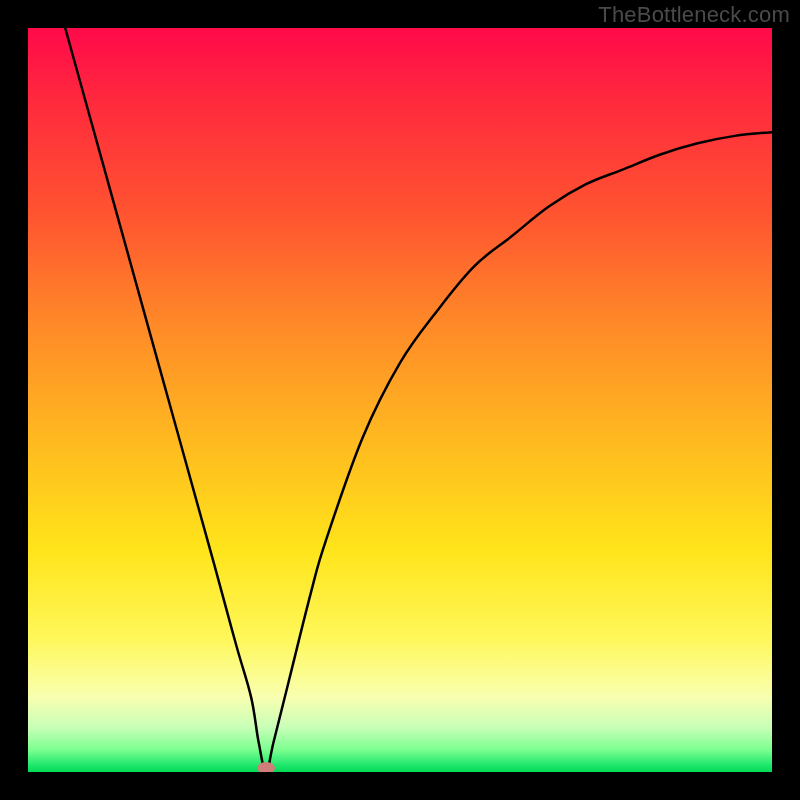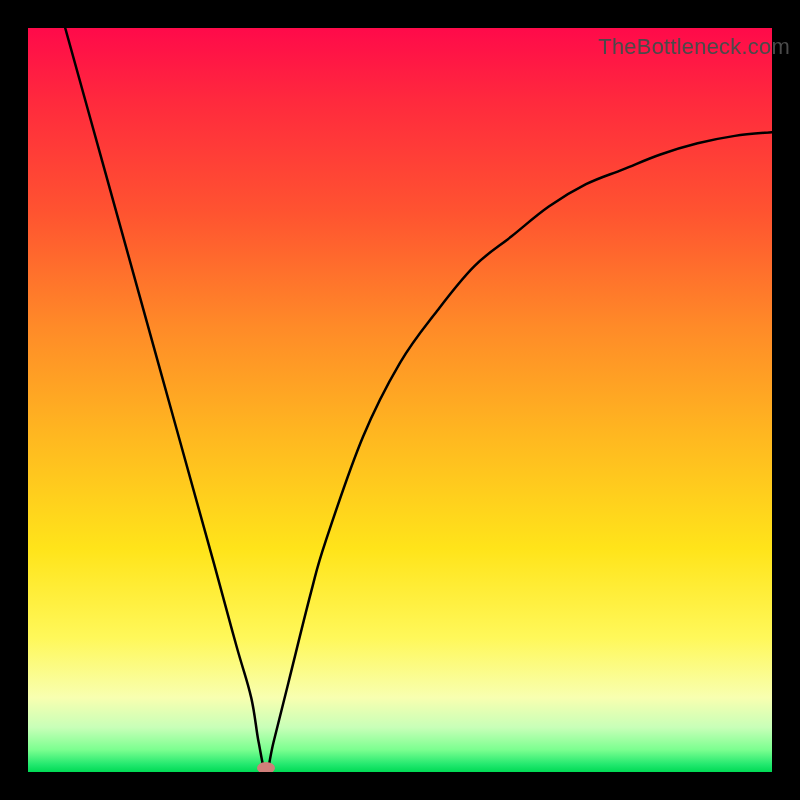--- a/index.html
+++ b/index.html
@@ -19,21 +19,20 @@
   }
   .watermark {
     position: absolute;
     top: 2px;
     right: 10px;
     color: #4a4a4a;
     font-size: 22px;
     font-weight: 500;
     letter-spacing: 0.2px;
     z-index: 30;
-    margin-top: 32px;
   }
   .plot-area {
     position: absolute;
     left: 28px;
     top: 28px;
     width: 744px;
     height: 744px;
     overflow: hidden;
   }
   .gradient-bg {

